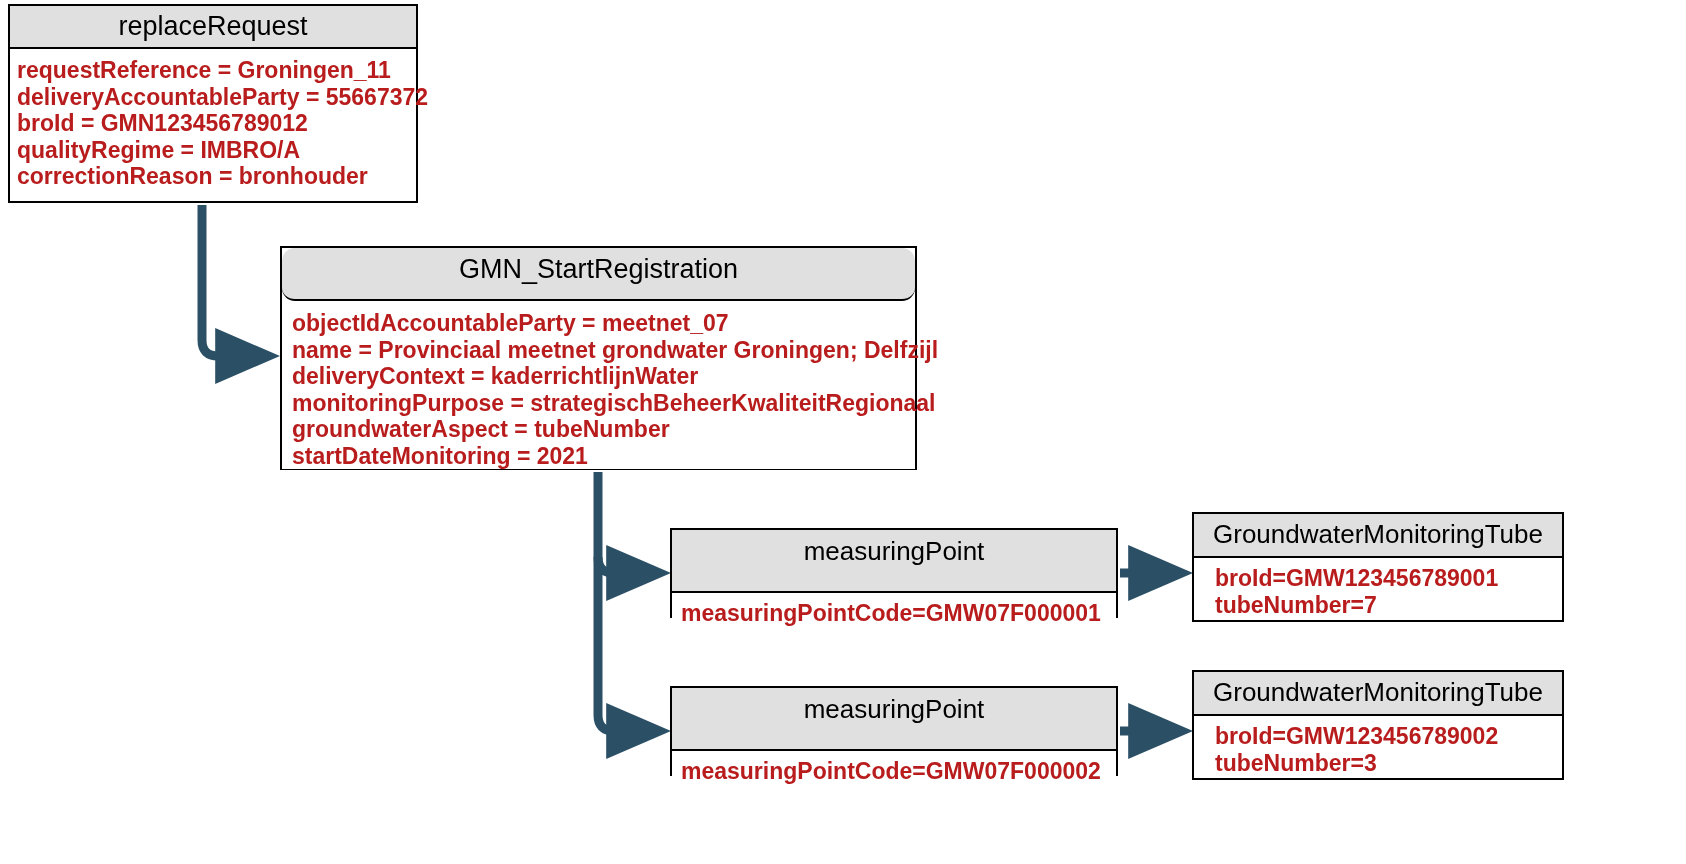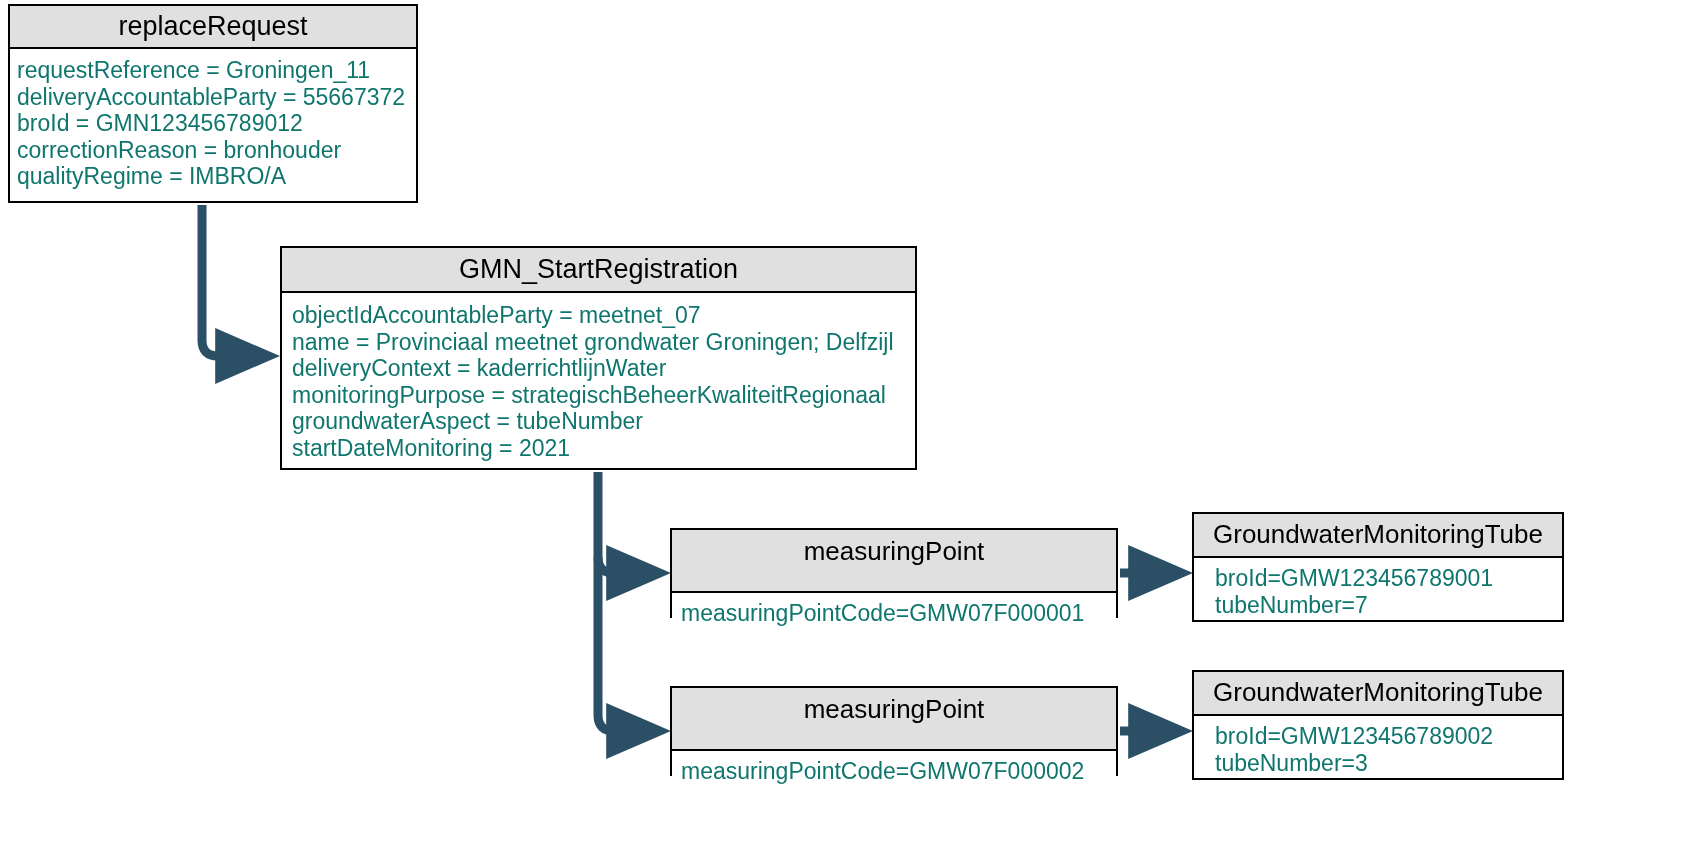--- a/index.html
+++ b/index.html
@@ -30,41 +30,42 @@
     white-space: nowrap;
     overflow: visible;
   }
   .uml-body {
     box-sizing: border-box;
     background: #ffffff;
     color: #000000;
   }
   .attr-line {
     white-space: nowrap;
-    color: #0f766e;
+    color: #b91c1c;
+    font-weight: bold;
   }
   
   #box-replace-request {
     left: 8px; top: 4px; width: 410px; height: 199px;
   }
   #box-replace-request .uml-title {
     height: 43px; line-height: 40px; font-size: 27px;
   }
   #box-replace-request .uml-body {
     padding: 8px 7px 0 7px;
   }
   #box-replace-request .attr-line {
     font-size: 23px; line-height: 26.5px;
   }
 
   #box-gmn-startregistration {
     left: 280px; top: 246px; width: 637px; height: 224px;
   }
   #box-gmn-startregistration .uml-title {
-    height: 45px; line-height: 42px; font-size: 27px;
+    height: 53px; line-height: 42px; font-size: 27px; border-radius: 13px;
   }
   #box-gmn-startregistration .uml-body {
     padding: 9px 8px 0 10px;
   }
   #box-gmn-startregistration .attr-line {
     font-size: 23px; line-height: 26.5px;
   }
 
   .mp-box { left: 670px; width: 448px; height: 90px; }
   .mp-box .uml-title { height: 63px; line-height: 42px; font-size: 26px; }
@@ -110,22 +111,22 @@
 
     <path d="M 1120 731 L 1166 731" fill="none" stroke="#2b5066" stroke-width="9" marker-end="url(#arrowhead)"></path>
   </svg>
 
   <div class="uml-box" id="box-replace-request">
     <div class="uml-title">replaceRequest</div>
     <div class="uml-body">
       <div class="attr-line">requestReference = Groningen_11</div>
       <div class="attr-line">deliveryAccountableParty = 55667372</div>
       <div class="attr-line">broId = GMN123456789012</div>
+      <div class="attr-line">qualityRegime = IMBRO/A</div>
       <div class="attr-line">correctionReason = bronhouder</div>
-      <div class="attr-line">qualityRegime = IMBRO/A</div>
     </div>
   </div>
 
   <div class="uml-box" id="box-gmn-startregistration">
     <div class="uml-title">GMN_StartRegistration</div>
     <div class="uml-body">
       <div class="attr-line">objectIdAccountableParty = meetnet_07</div>
       <div class="attr-line">name = Provinciaal meetnet grondwater Groningen; Delfzijl</div>
       <div class="attr-line">deliveryContext = kaderrichtlijnWater</div>
       <div class="attr-line">monitoringPurpose = strategischBeheerKwaliteitRegionaal</div>

